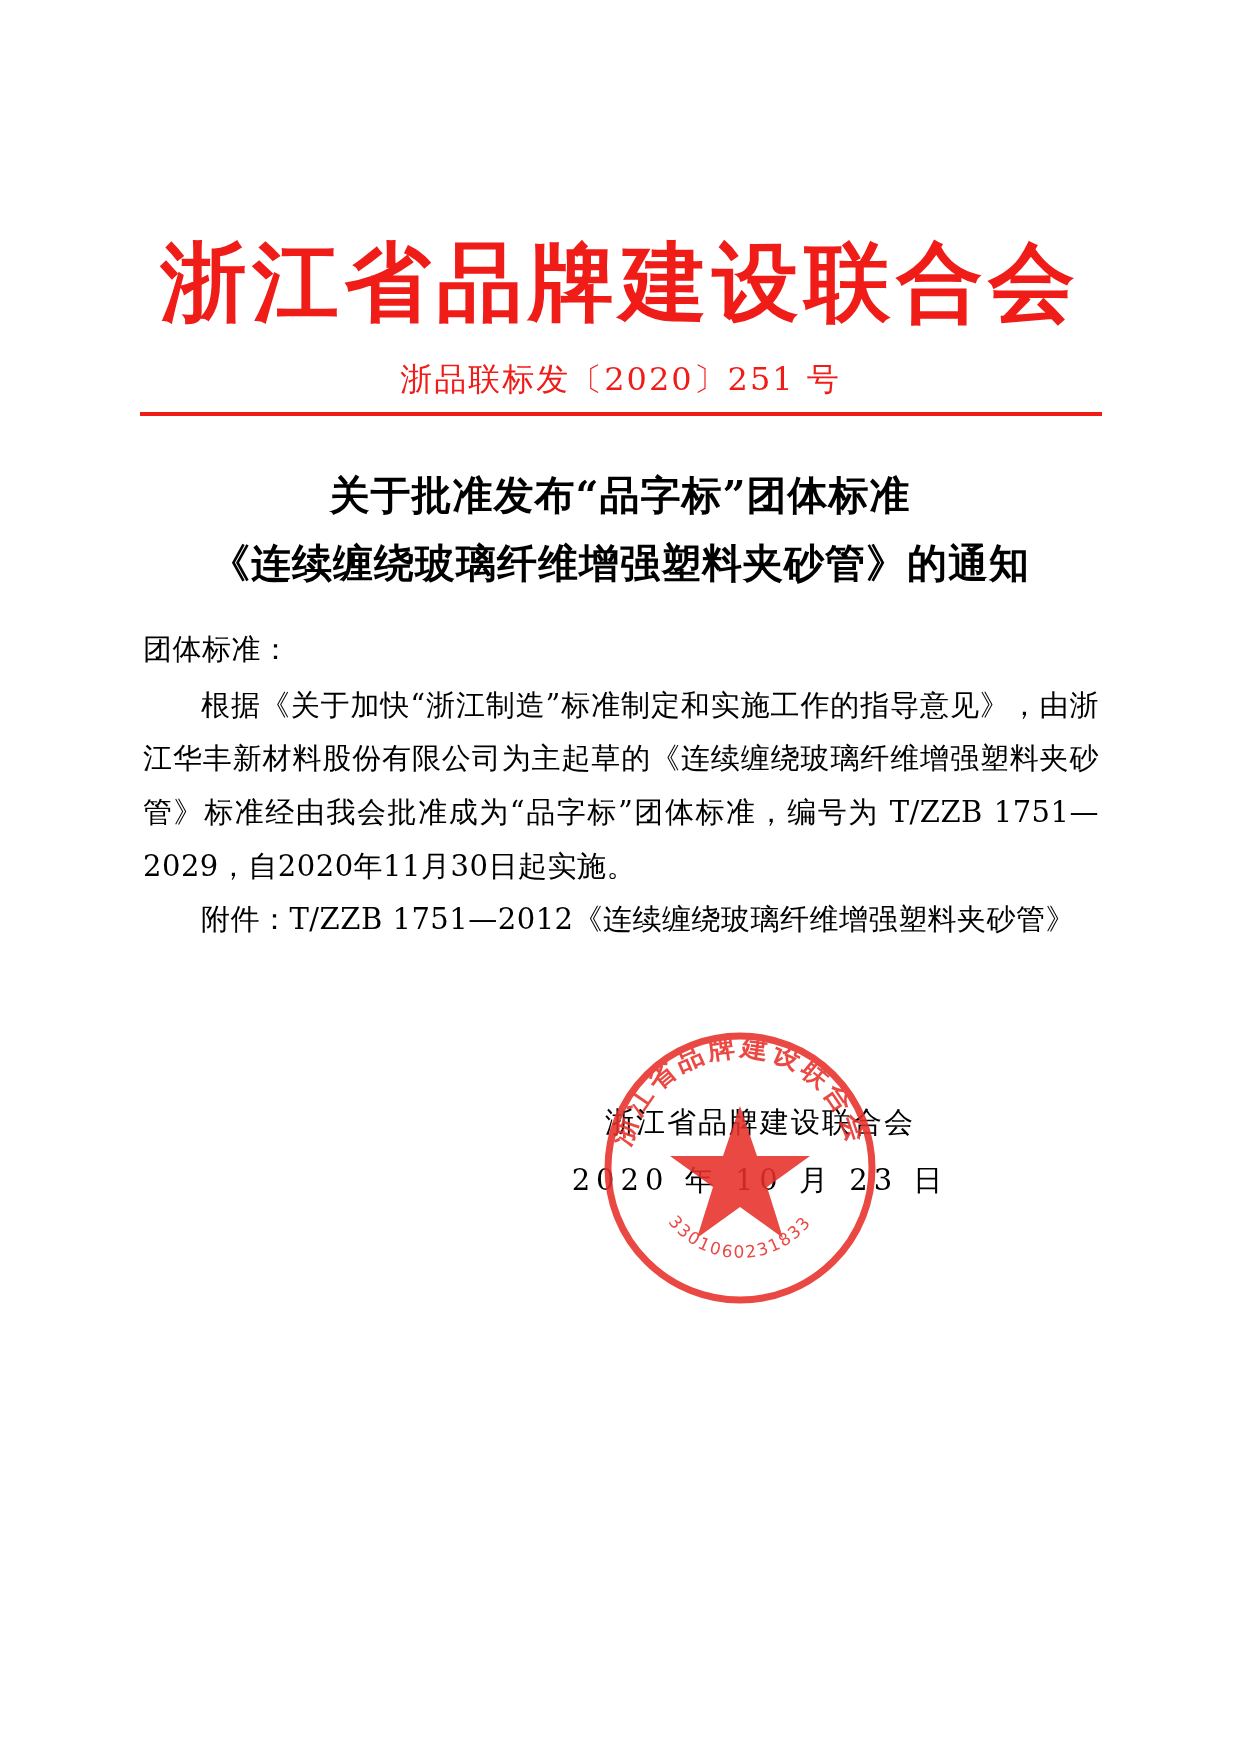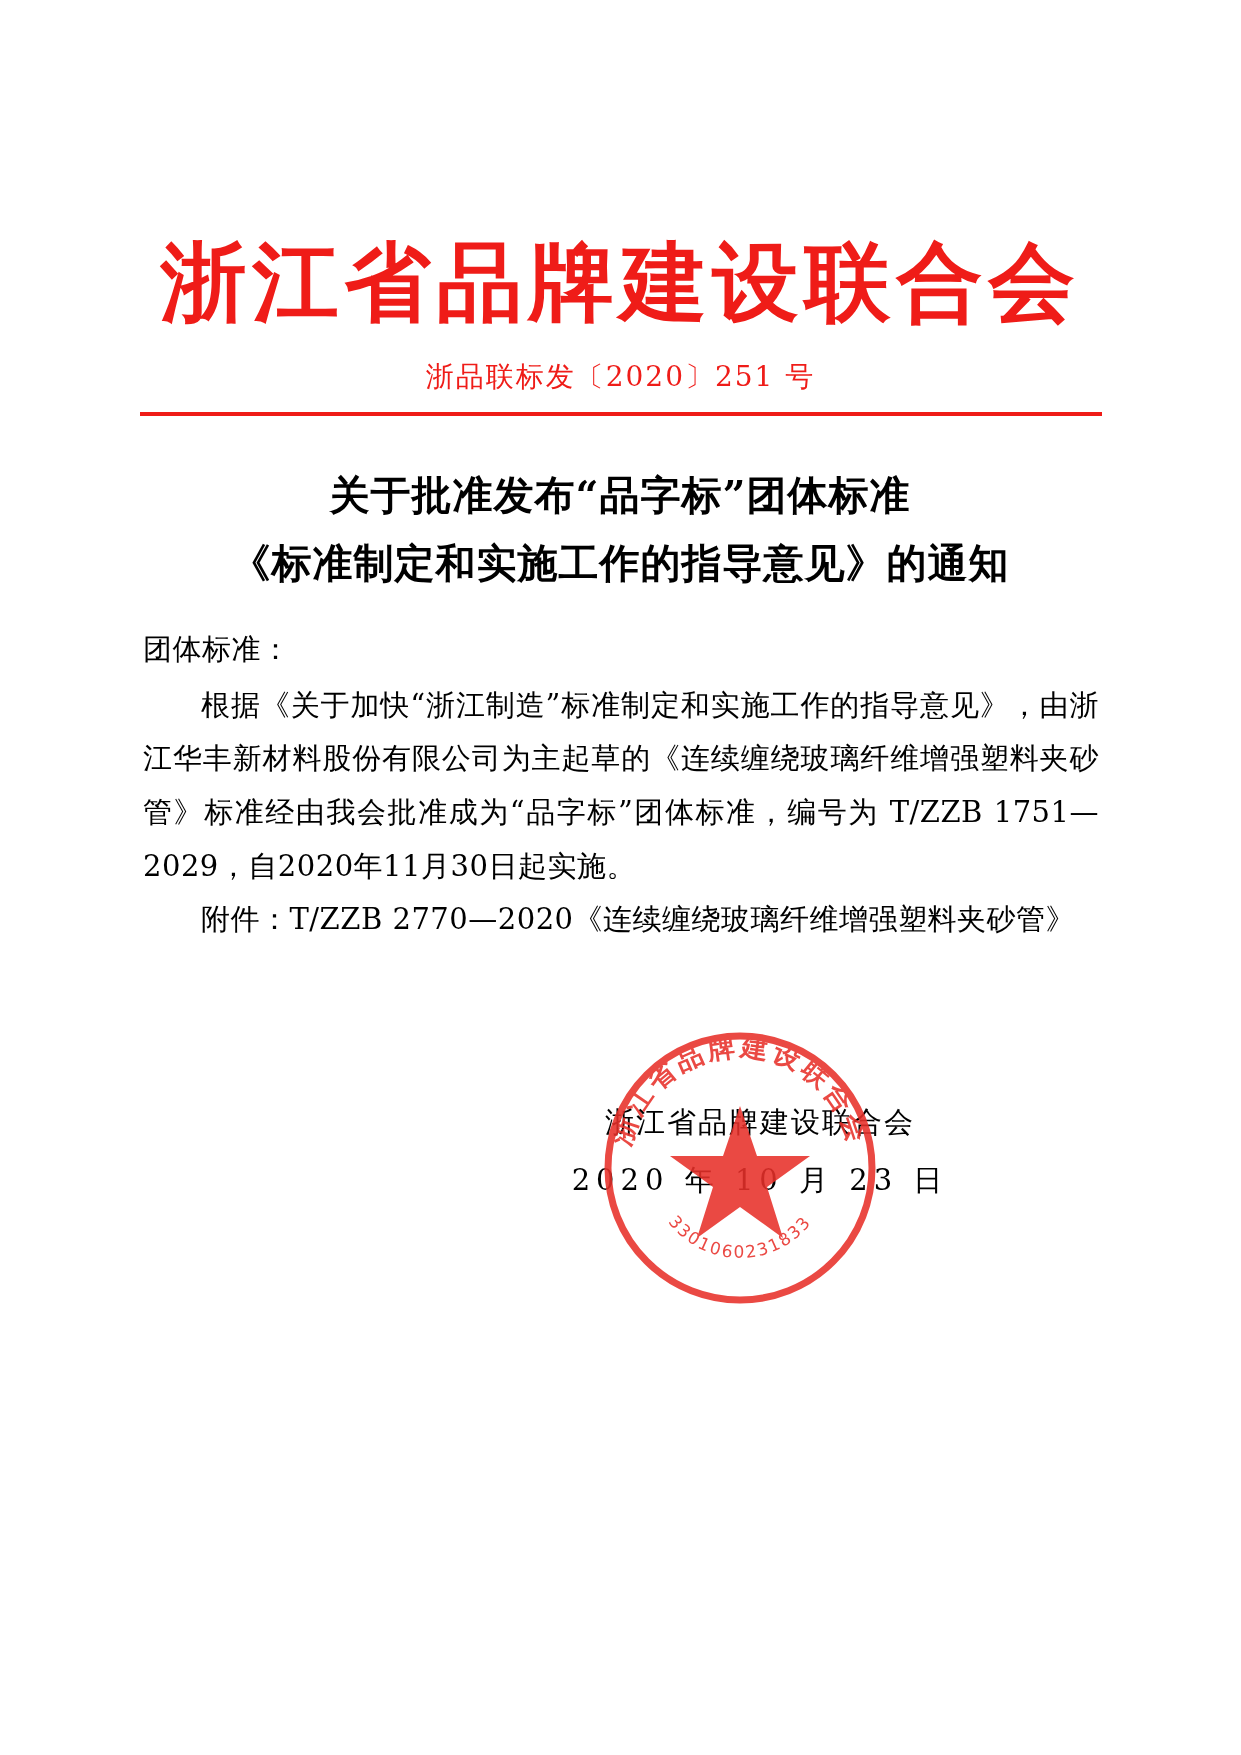--- a/index.html
+++ b/index.html
@@ -37,21 +37,21 @@
     font-weight: bold;
     color: #ef1c18;
     font-size: 86px;
     letter-spacing: 6px;
     line-height: 1.15;
     white-space: nowrap;
   }
   .doc-number {
     margin-top: 26px;
     color: #ef1c18;
-    font-size: 28px;
+    font-size: 32px;
     letter-spacing: 2px;
     font-family: "DejaVu Serif", "Liberation Serif", serif;
   }
   .red-rule {
     position: absolute;
     left: 140px;
     top: 404px;
     width: 962px;
     height: 4px;
     background: #ef1c18;
@@ -127,27 +127,27 @@
 <div class="page">
 
   <div class="header">
     <div class="org-title">浙江省品牌建设联合会</div>
     <div class="doc-number">浙品联标发〔2020〕251 号</div>
   </div>
   <div class="red-rule"></div>
 
   <div class="doc-title">
     <span>关于批准发布“品字标”团体标准</span>
-    <span class="line2">《标准制定和实施工作的指导意见》的通知</span>
+    <span class="line2">《连续缠绕玻璃纤维增强塑料夹砂管》的通知</span>
   </div>
 
   <div class="body-block">
     <p class="salutation">团体标准：</p>
     <p class="para">根据《关于加快“浙江制造”标准制定和实施工作的指导意见》，由浙江华丰新材料股份有限公司为主起草的《连续缠绕玻璃纤维增强塑料夹砂管》标准经由我会批准成为“品字标”团体标准，编号为 T/ZZB 1751—2029，自2020年11月30日起实施。</p>
-    <p class="para">附件：T/ZZB 2770—2020《连续缠绕玻璃纤维增强塑料夹砂管》</p>
+    <p class="para">附件：T/ZZB 1751—2012《连续缠绕玻璃纤维增强塑料夹砂管》</p>
   </div>
 
   <div class="signature">
     <div>浙江省品牌建设联合会</div>
     <div class="sig-date">2020 年 10 月 23 日</div>
   </div>
 
   <svg class="seal" viewBox="0 0 280 280">
     <g fill="none" stroke="#e8302a" stroke-width="7">
       <circle cx="140" cy="140" r="132"></circle>

